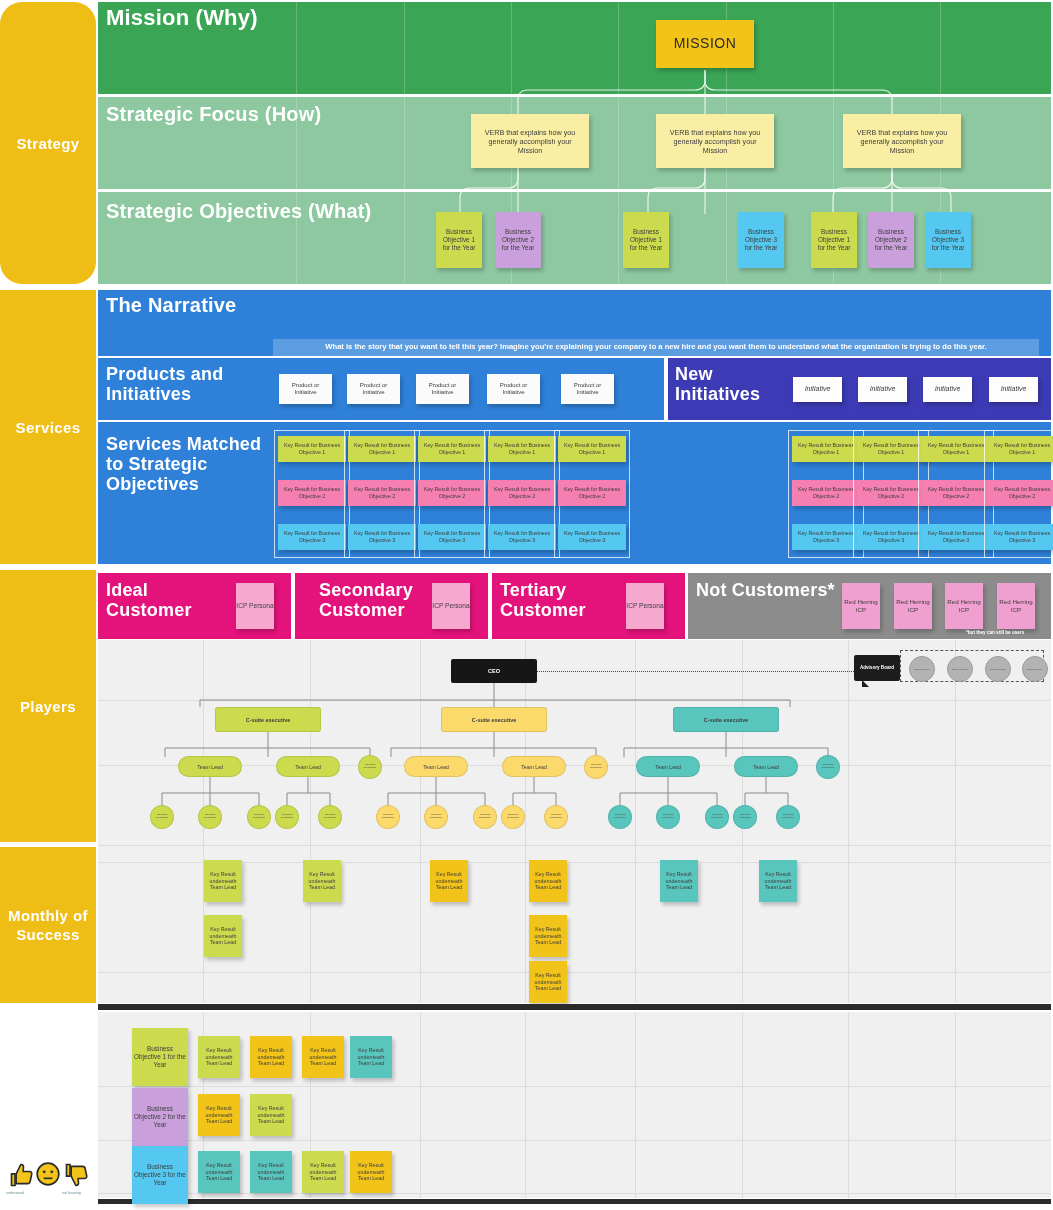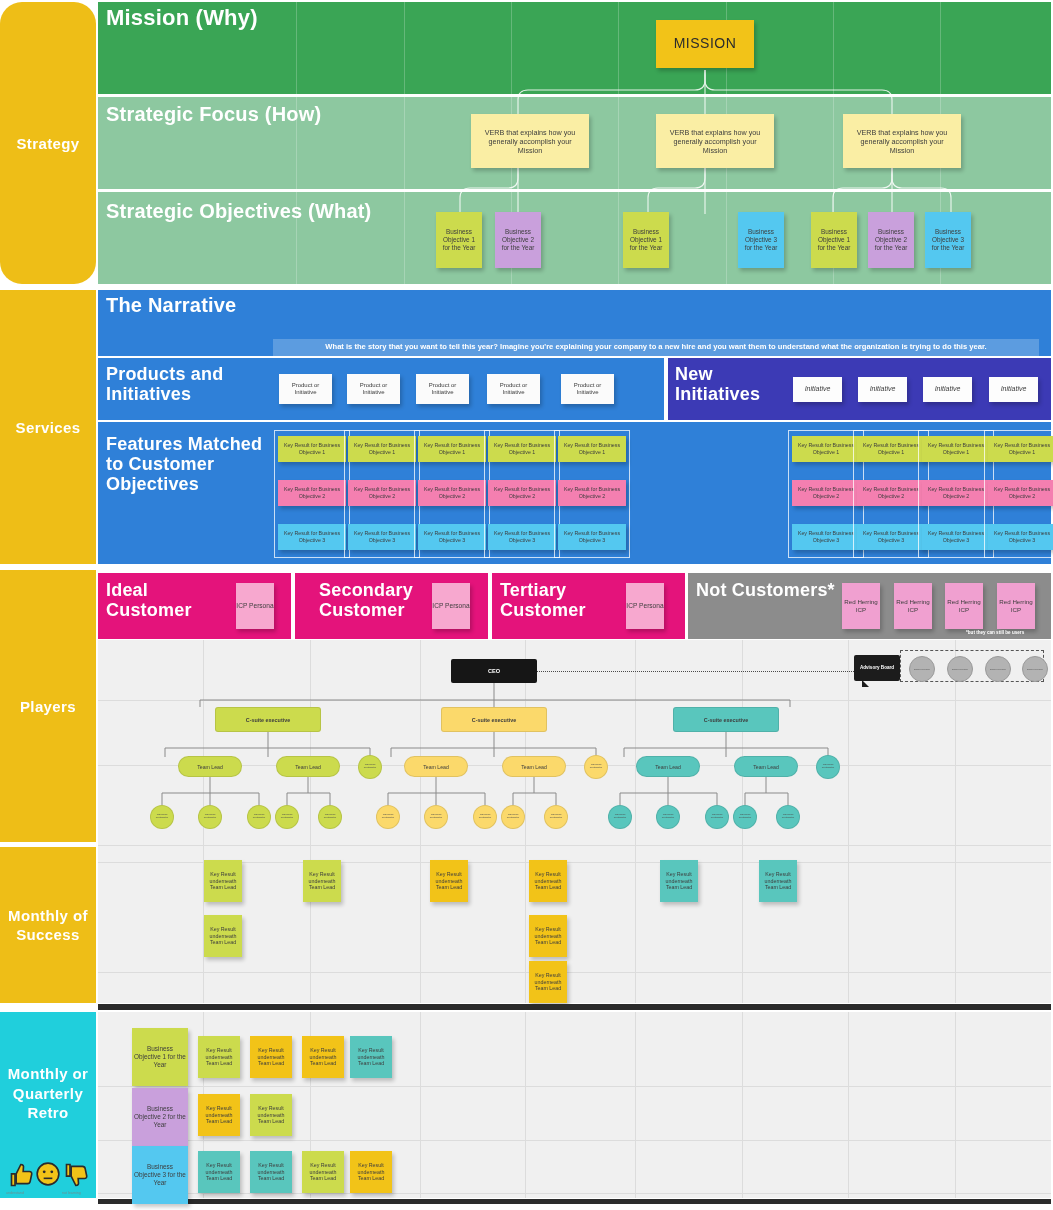--- a/index.html
+++ b/index.html
@@ -145,23 +145,20 @@
     <span>Strategy</span>
   </div>
   <div class="rail" style="top:290px;height:274px;width:96px;font-size:15px;">
     <span>Services</span>
   </div>
   <div class="rail" style="top:570px;height:272px;width:96px;font-size:15px;">
     <span>Players</span>
   </div>
   <div class="rail" style="top:847px;height:156px;width:96px;font-size:15px;line-height:1.3;">
     <span>Monthly of Success</span>
-  </div>
-  <div class="rail cyan" style="top:1012px;height:186px;width:96px;font-size:15px;line-height:1.3;align-items:flex-start;padding-top:52px;">
-    <span>Monthly or Quarterly Retro</span>
   </div>
 
   <div class="thumb" style="left:8px;top:1161px;">
     <svg width="28" height="28" viewBox="0 0 24 24">
         <path d="M3 11h3v10H3z" fill="#f2c318" stroke="#2b2b2b" stroke-width="1.4"></path>
         <path d="M7 11l4-8c2 0 2.6 1.4 2.2 3L13 9h5.4c1.3 0 2.2 1.1 1.9 2.4l-1.3 6.1c-.2 1.1-1.2 1.9-2.3 1.9H7z" fill="#f2c318" stroke="#2b2b2b" stroke-width="1.4"></path>
       </svg>
   </div>
   <div class="thumb" style="left:35px;top:1161px;">
     <svg width="26" height="26" viewBox="0 0 24 24">
@@ -260,21 +257,21 @@
   <div class="note prodNote" style="left:561px;top:374px;">Product or Initiative</div>
 
   <div class="band" id="newBand"></div>
   <div class="bandtitle" style="left:675px;top:364px;width:120px;font-size:18px;">New Initiatives</div>
   <div class="note initNote" style="left:793px;top:377px;">Initiative</div>
   <div class="note initNote" style="left:858px;top:377px;">Initiative</div>
   <div class="note initNote" style="left:923px;top:377px;">Initiative</div>
   <div class="note initNote" style="left:989px;top:377px;">Initiative</div>
 
   <div class="band" id="featBand"></div>
-  <div class="bandtitle" style="left:106px;top:434px;width:160px;font-size:18px;">Features Matched to Customer Objectives</div>
+  <div class="bandtitle" style="left:106px;top:434px;width:160px;font-size:18px;">Services Matched to Strategic Objectives</div>
 
   <div class="krcol" style="left:274px;top:430px;width:76px;height:128px;">
     <div class="note krnote cGreen" style="left:3px;top:5px;">Key Result for Business Objective 1</div>
     <div class="note krnote cPink" style="left:3px;top:49px;">Key Result for Business Objective 2</div>
     <div class="note krnote cBlue" style="left:3px;top:93px;">Key Result for Business Objective 3</div>
   </div>
   <div class="krcol" style="left:344px;top:430px;width:76px;height:128px;">
     <div class="note krnote cGreen" style="left:3px;top:5px;">Key Result for Business Objective 1</div>
     <div class="note krnote cPink" style="left:3px;top:49px;">Key Result for Business Objective 2</div>
     <div class="note krnote cBlue" style="left:3px;top:93px;">Key Result for Business Objective 3</div>

